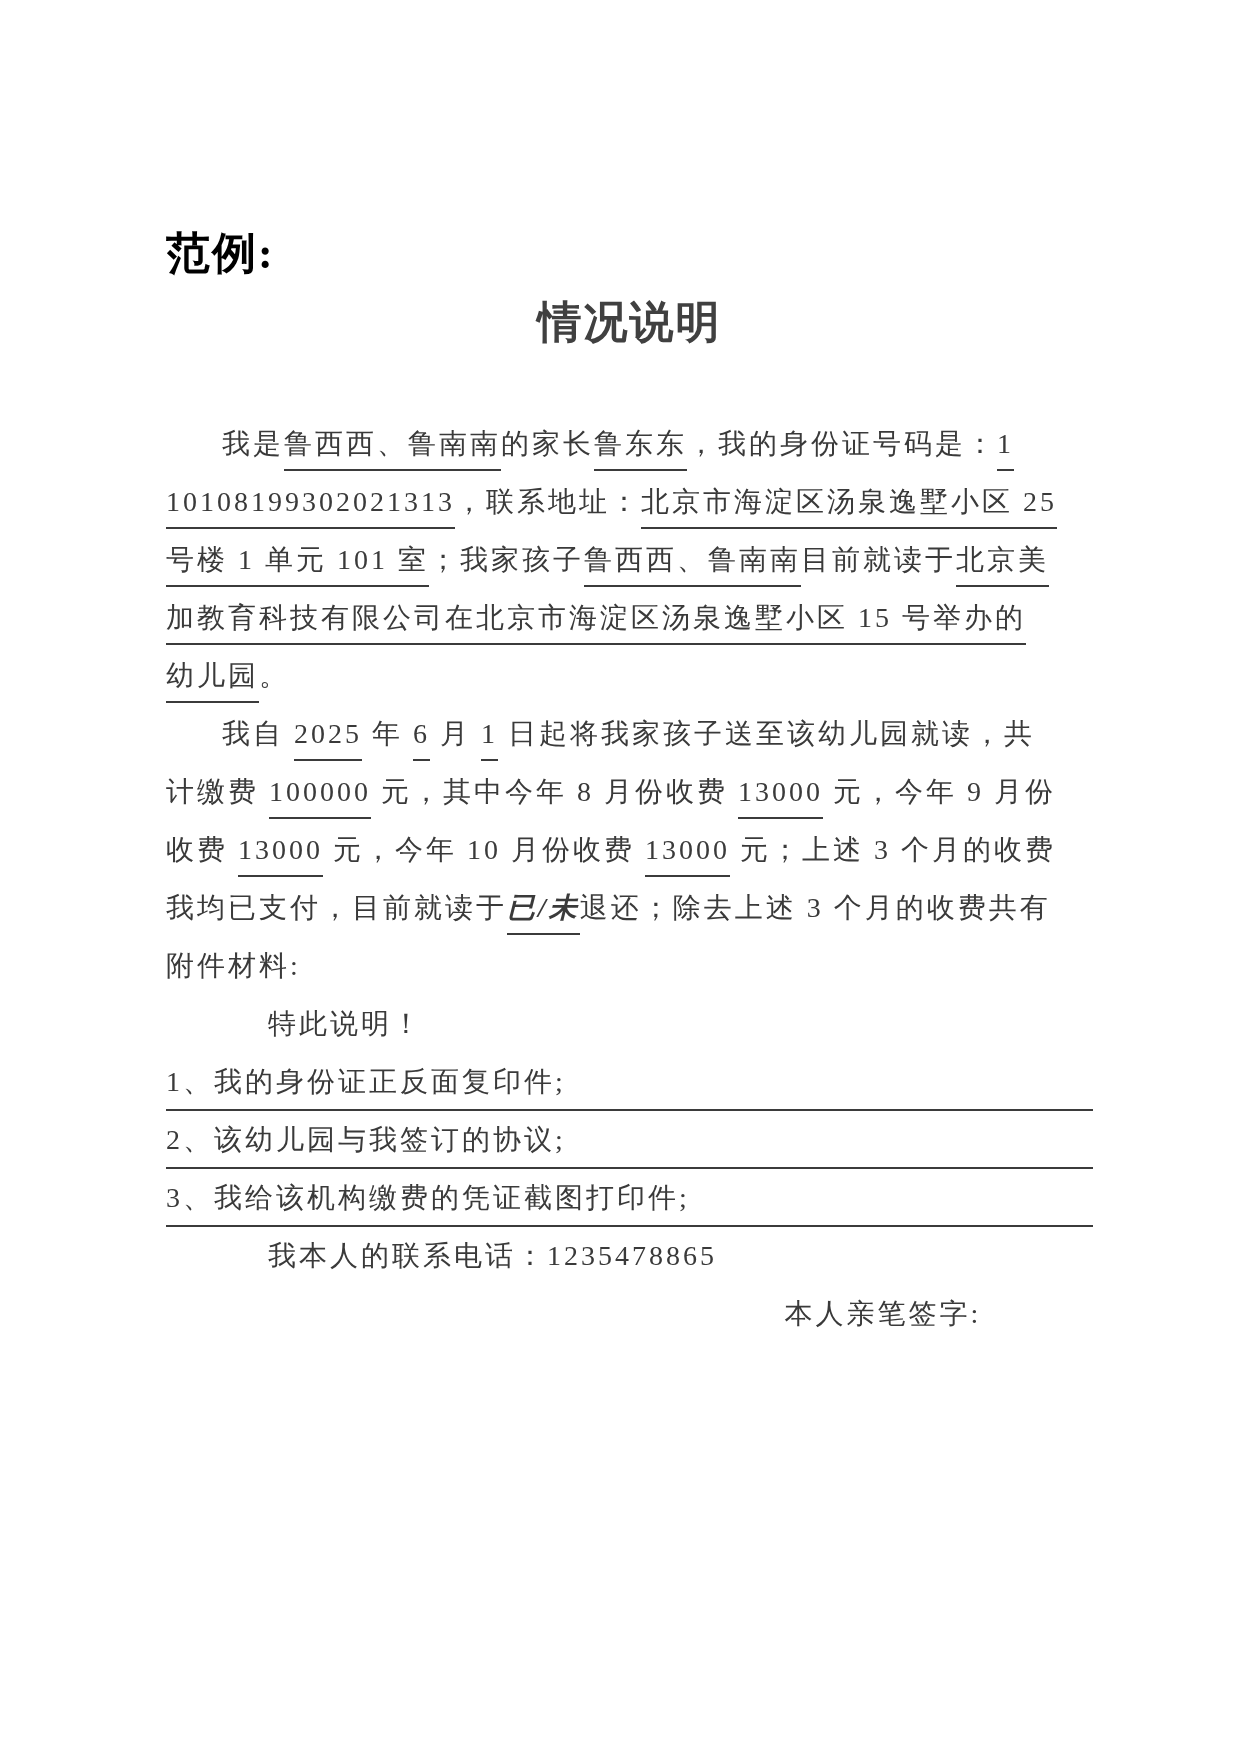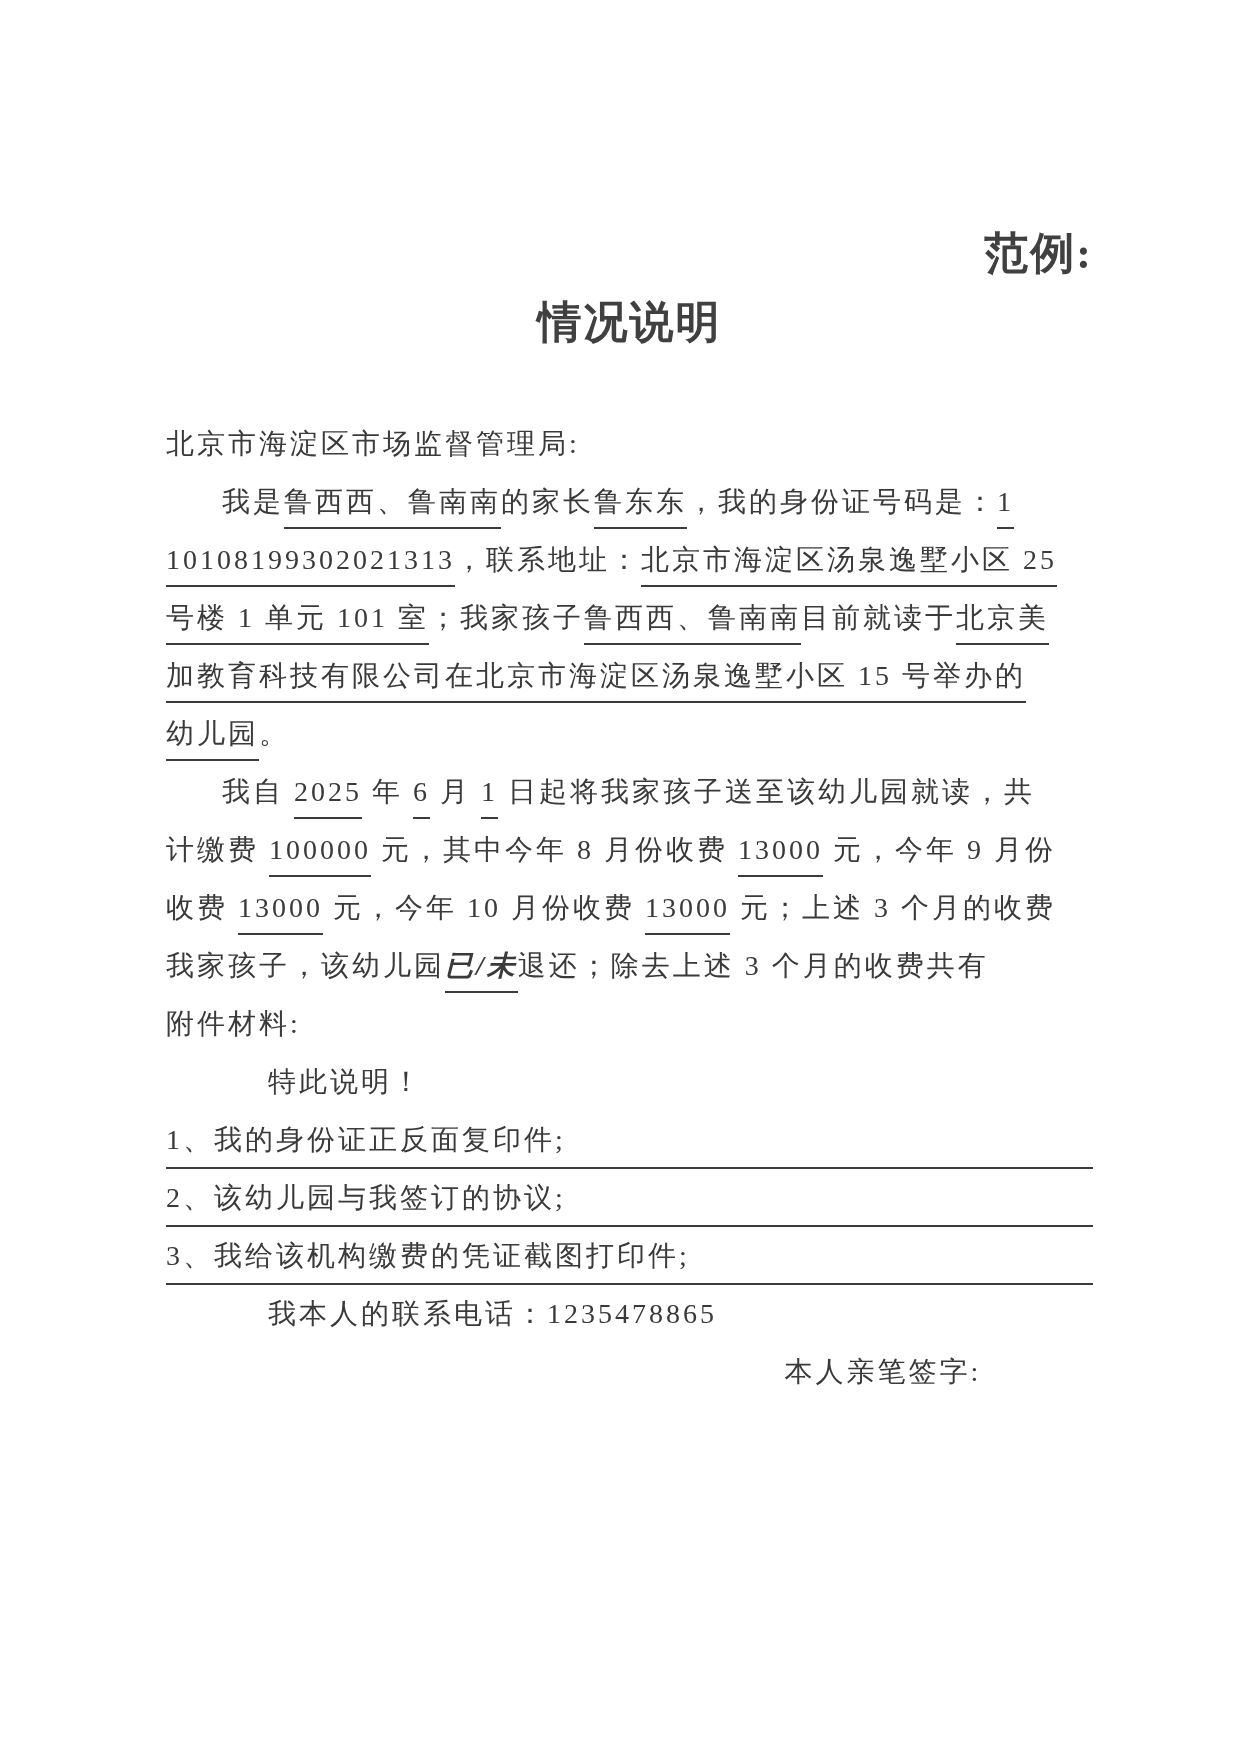--- a/index.html
+++ b/index.html
@@ -19,22 +19,21 @@
     width: 1241px;
     height: 1754px;
     padding: 230px 148px 0 166px;
     overflow: hidden;
   }
   .doc-label {
     font-size: 44px;
     line-height: 48px;
     font-weight: bold;
     letter-spacing: 2px;
-    color: #404040;
-    text-align: right;
+    color: #000000;
   }
   .doc-title {
     font-size: 44px;
     line-height: 52px;
     font-weight: bold;
     text-align: center;
     letter-spacing: 2px;
     margin-top: 19px;
     color: #404040;
   }
@@ -68,23 +67,20 @@
 <body>
 
 <div class="page">
 
   <div class="doc-label">范例:</div>
 
   <div class="doc-title">情况说明</div>
 
   <div class="body-block">
 
-    <div class="line">
-      <span>北京市海淀区市场监督管理局:</span>
-    </div>
 
     <div class="line ind2">
       <span>我是</span><span class="u">鲁西西、鲁南南</span><span>的家长</span><span class="u">鲁东东</span><span>，我的身份证号码是：</span><span class="u">1</span>
     </div>
 
     <div class="line">
       <span class="u">10108199302021313</span><span>，联系地址：</span><span class="u">北京市海淀区汤泉逸墅小区 25</span>
     </div>
 
     <div class="line">
@@ -105,21 +101,21 @@
 
     <div class="line">
       <span>计缴费 </span><span class="u">100000</span><span> 元，其中今年 8 月份收费 </span><span class="u">13000</span><span> 元，今年 9 月份</span>
     </div>
 
     <div class="line">
       <span>收费 </span><span class="u">13000</span><span> 元，今年 10 月份收费 </span><span class="u">13000</span><span> 元；上述 3 个月的收费</span>
     </div>
 
     <div class="line">
-      <span>我家孩子，该幼儿园</span><span class="u b">已/未</span><span>退还；除去上述 3 个月的收费共有</span>
+      <span>我均已支付，目前就读于</span><span class="u b">已/未</span><span>退还；除去上述 3 个月的收费共有</span>
     </div>
 
 
     <div class="line">
       <span>附件材料:</span>
     </div>
 
     <div class="line ind3">
       <span>特此说明！</span>
     </div>

